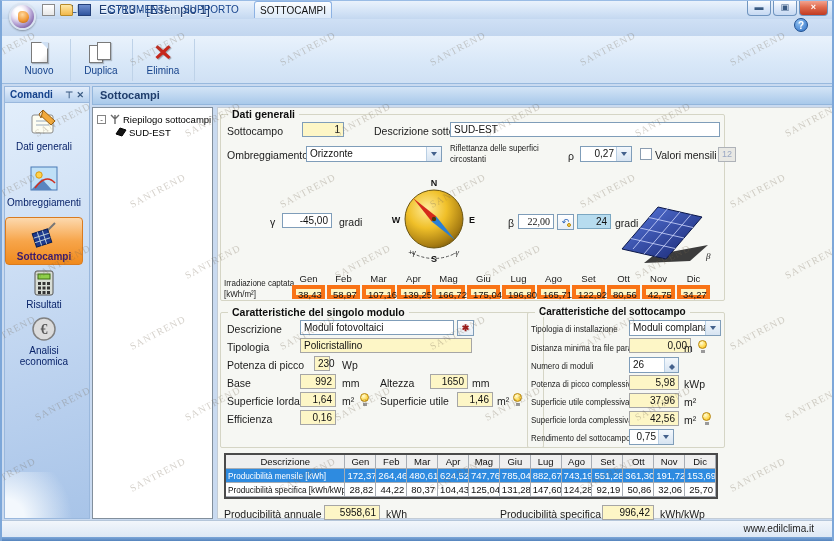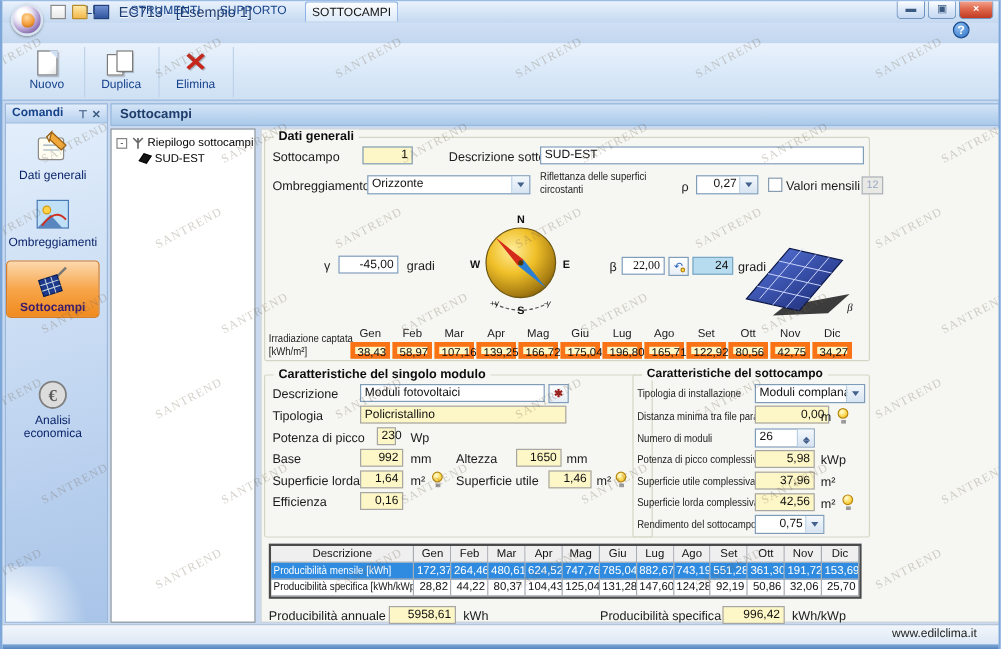--- a/index.html
+++ b/index.html
@@ -210,20 +210,38 @@
       <g transform="rotate(-18 13 17)">
         <rect x="5" y="10" width="16" height="14" fill="#1d3a8f" stroke="#0a1e50"></rect>
         <line x1="5" y1="14.6" x2="21" y2="14.6" stroke="#cdd" stroke-width=".8"></line>
         <line x1="5" y1="19.3" x2="21" y2="19.3" stroke="#cdd" stroke-width=".8"></line>
         <line x1="10.3" y1="10" x2="10.3" y2="24" stroke="#cdd" stroke-width=".8"></line>
         <line x1="15.6" y1="10" x2="15.6" y2="24" stroke="#cdd" stroke-width=".8"></line>
       </g>
     </svg>
     <span class="sblabel">Sottocampi</span>
   </div>
+  <div class="sbitem" style="top:268px">
+    <svg width="28" height="28" viewBox="0 0 28 28">
+      <rect x="5" y="2" width="18" height="24" rx="2" fill="#d8ddd6" stroke="#555"></rect>
+      <rect x="8" y="5" width="12" height="5" fill="#8fd04a" stroke="#3a6e10"></rect>
+      <g fill="#333">
+        <rect x="8" y="13" width="3" height="3"></rect>
+          <rect x="12.5" y="13" width="3" height="3"></rect>
+          <rect x="17" y="13" width="3" height="3"></rect>
+        <rect x="8" y="17.5" width="3" height="3"></rect>
+          <rect x="12.5" y="17.5" width="3" height="3"></rect>
+          <rect x="17" y="17.5" width="3" height="3"></rect>
+        <rect x="8" y="22" width="3" height="3"></rect>
+          <rect x="12.5" y="22" width="3" height="3"></rect>
+          <rect x="17" y="22" width="3" height="3"></rect>
+      </g>
+    </svg>
+    <span class="sblabel">Risultati</span>
+  </div>
   <div class="sbitem" style="top:314px">
     <svg width="28" height="28" viewBox="0 0 28 28">
       <circle cx="14" cy="14" r="11" fill="#dcdcdc" stroke="#808080" stroke-width="1.5"></circle>
       <text x="14" y="19" text-anchor="middle" font-size="14" font-weight="bold" fill="#5a5a5a" font-family="Liberation Serif,serif">€</text>
     </svg>
     <span class="sblabel">Analisi economica</span>
   </div>
 
   <div class="cthdr">Sottocampi</div>
 
@@ -369,21 +387,21 @@
   <div class="yf" style="left:627px;top:374px;width:50px">5,98</div>
   <span class="lbl" style="left:682px;top:377px">kWp</span>
   <span class="lbl sm" style="left:529px;top:395px">Superficie utile complessiva</span>
   <div class="yf" style="left:627px;top:392px;width:50px">37,96</div>
   <span class="lbl" style="left:682px;top:395px">m²</span>
   <span class="lbl sm" style="left:529px;top:413px">Superficie lorda complessiva</span>
   <div class="yf" style="left:627px;top:410px;width:50px">42,56</div>
   <span class="lbl" style="left:682px;top:413px">m²</span>
   <span class="bulb" style="left:700px;top:411px"></span>
   <span class="lbl sm" style="left:529px;top:431px">Rendimento del sottocampo</span>
-  <div class="combo" style="left:627px;top:428px;width:58px;text-align:right">
+  <div class="combo" style="left:627px;top:428px;width:45px;text-align:right">
     <span>0,75</span>
     <span class="arr"></span>
   </div>
 
   <div class="ptable">
       <div class="prow phead">
         <div class="pcell desc">Descrizione</div>
         <div class="pcell mon" style="text-align: center;">Gen</div>
         <div class="pcell mon" style="text-align: center;">Feb</div>
         <div class="pcell mon" style="text-align: center;">Mar</div>

